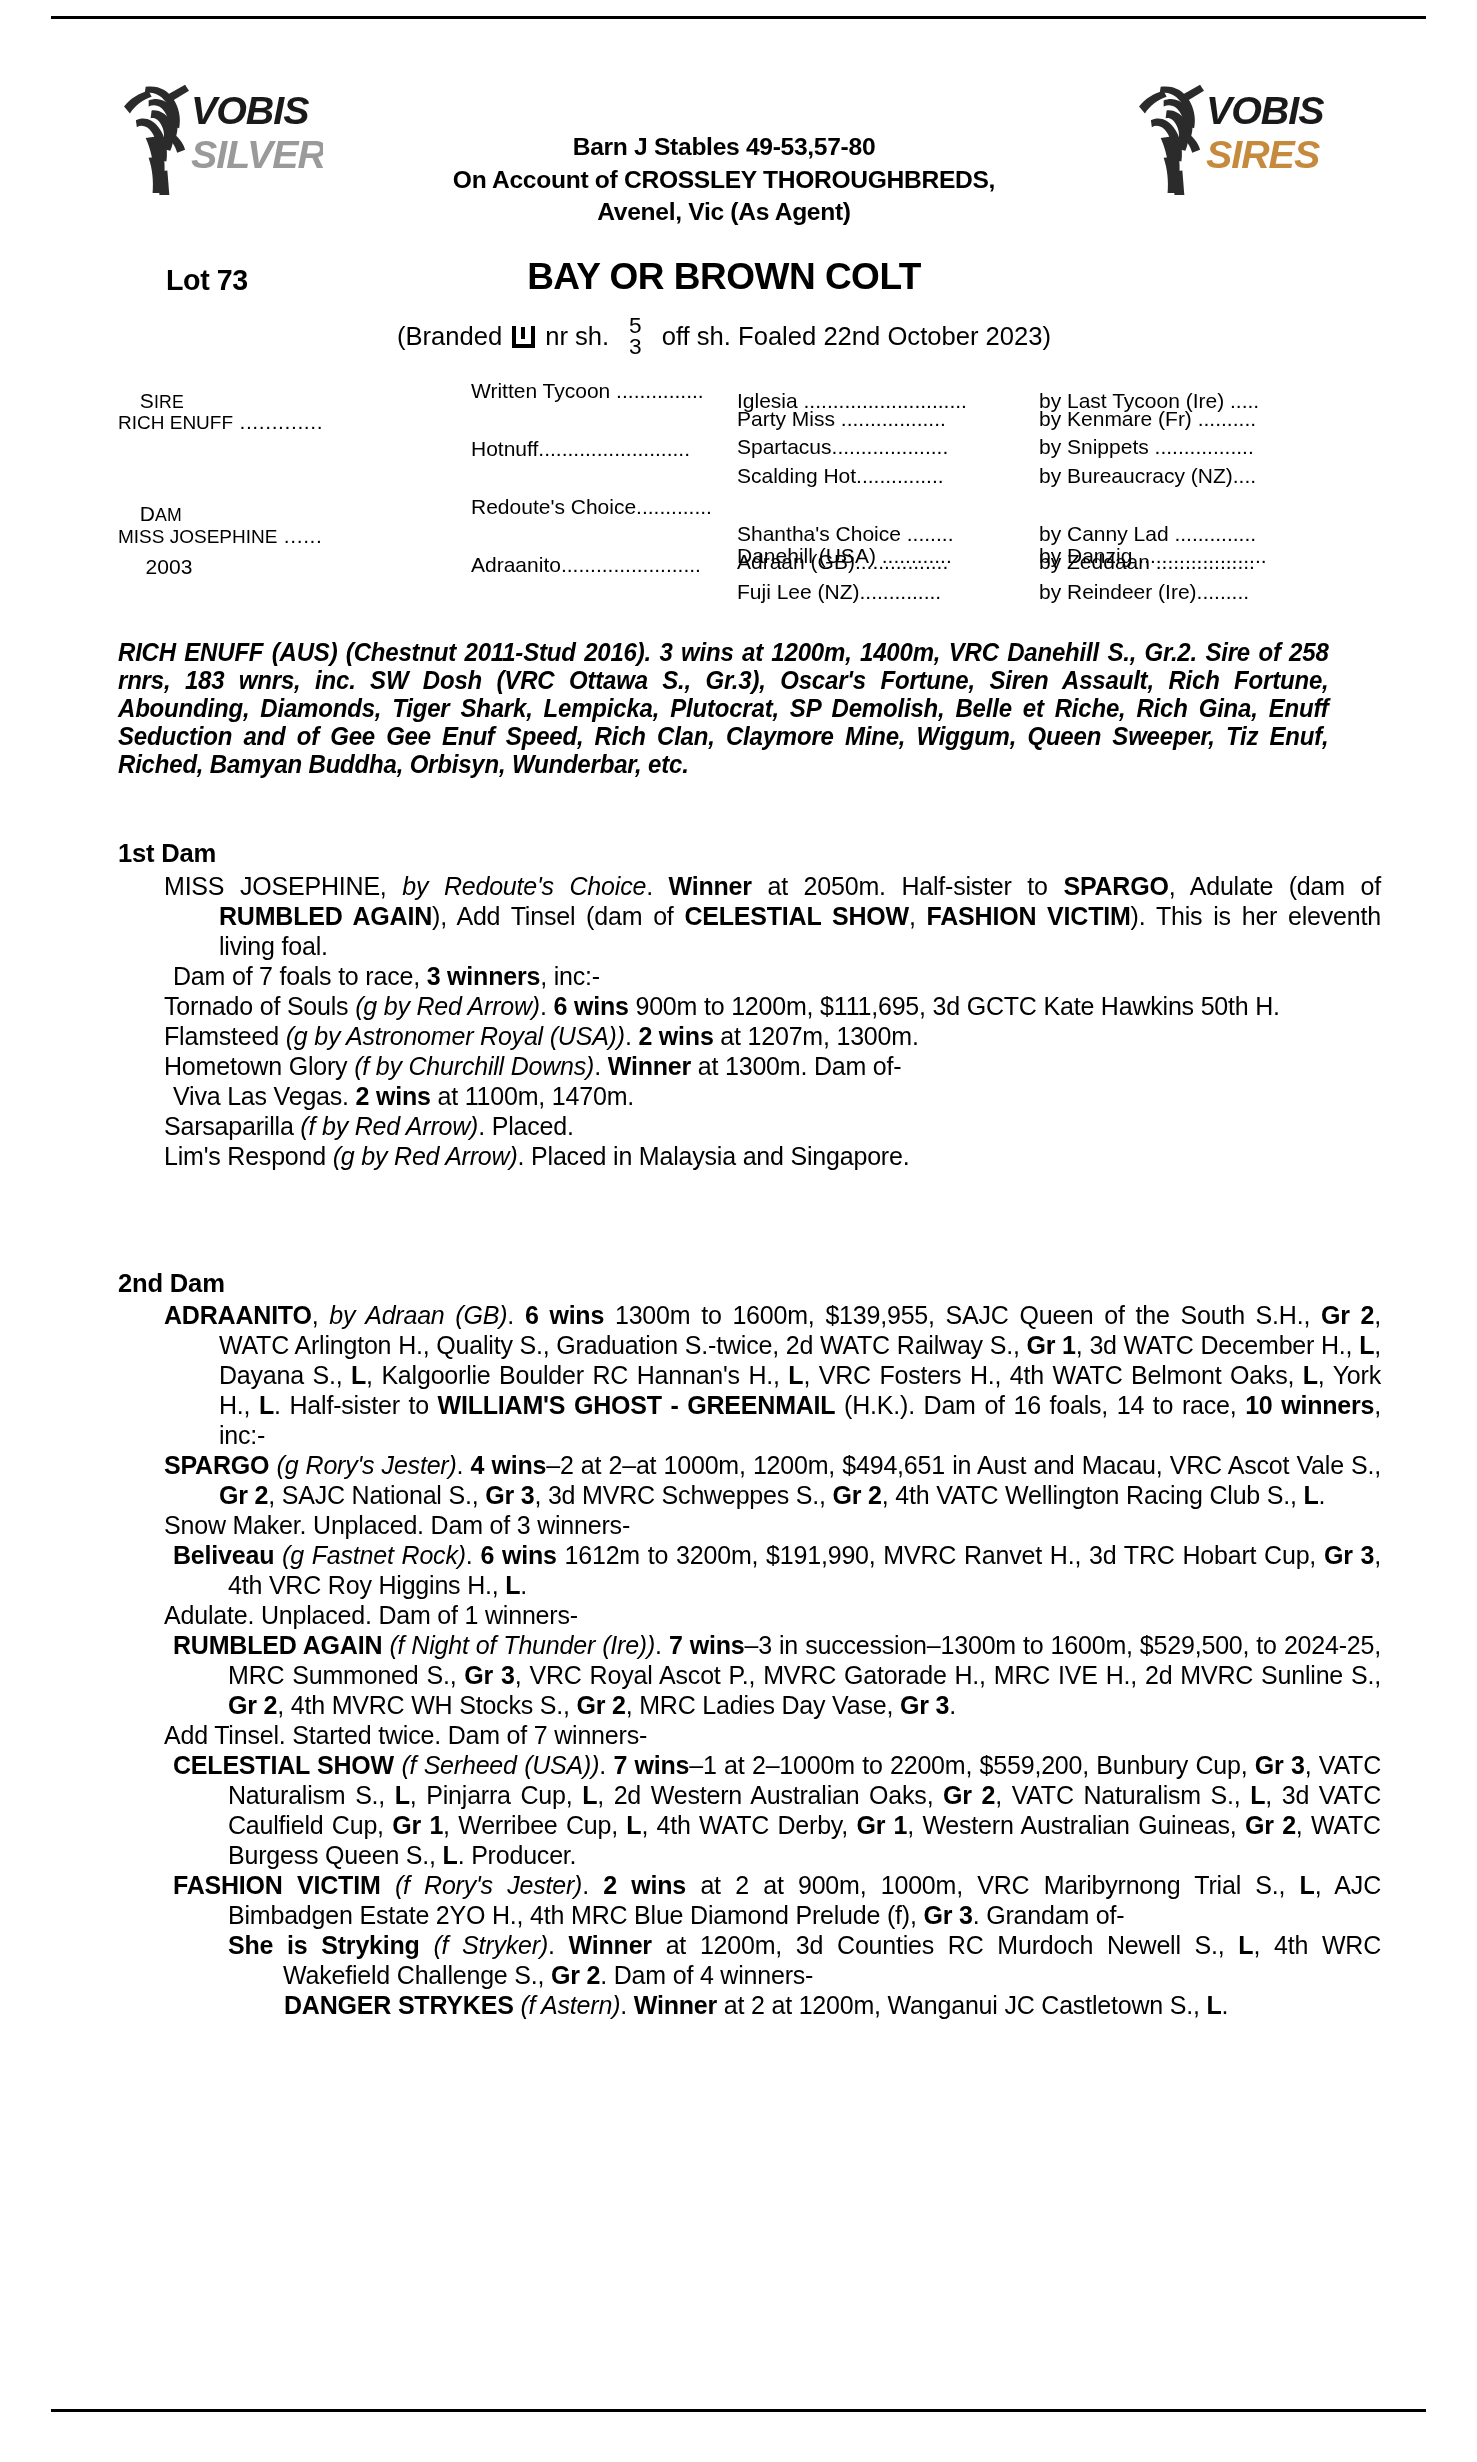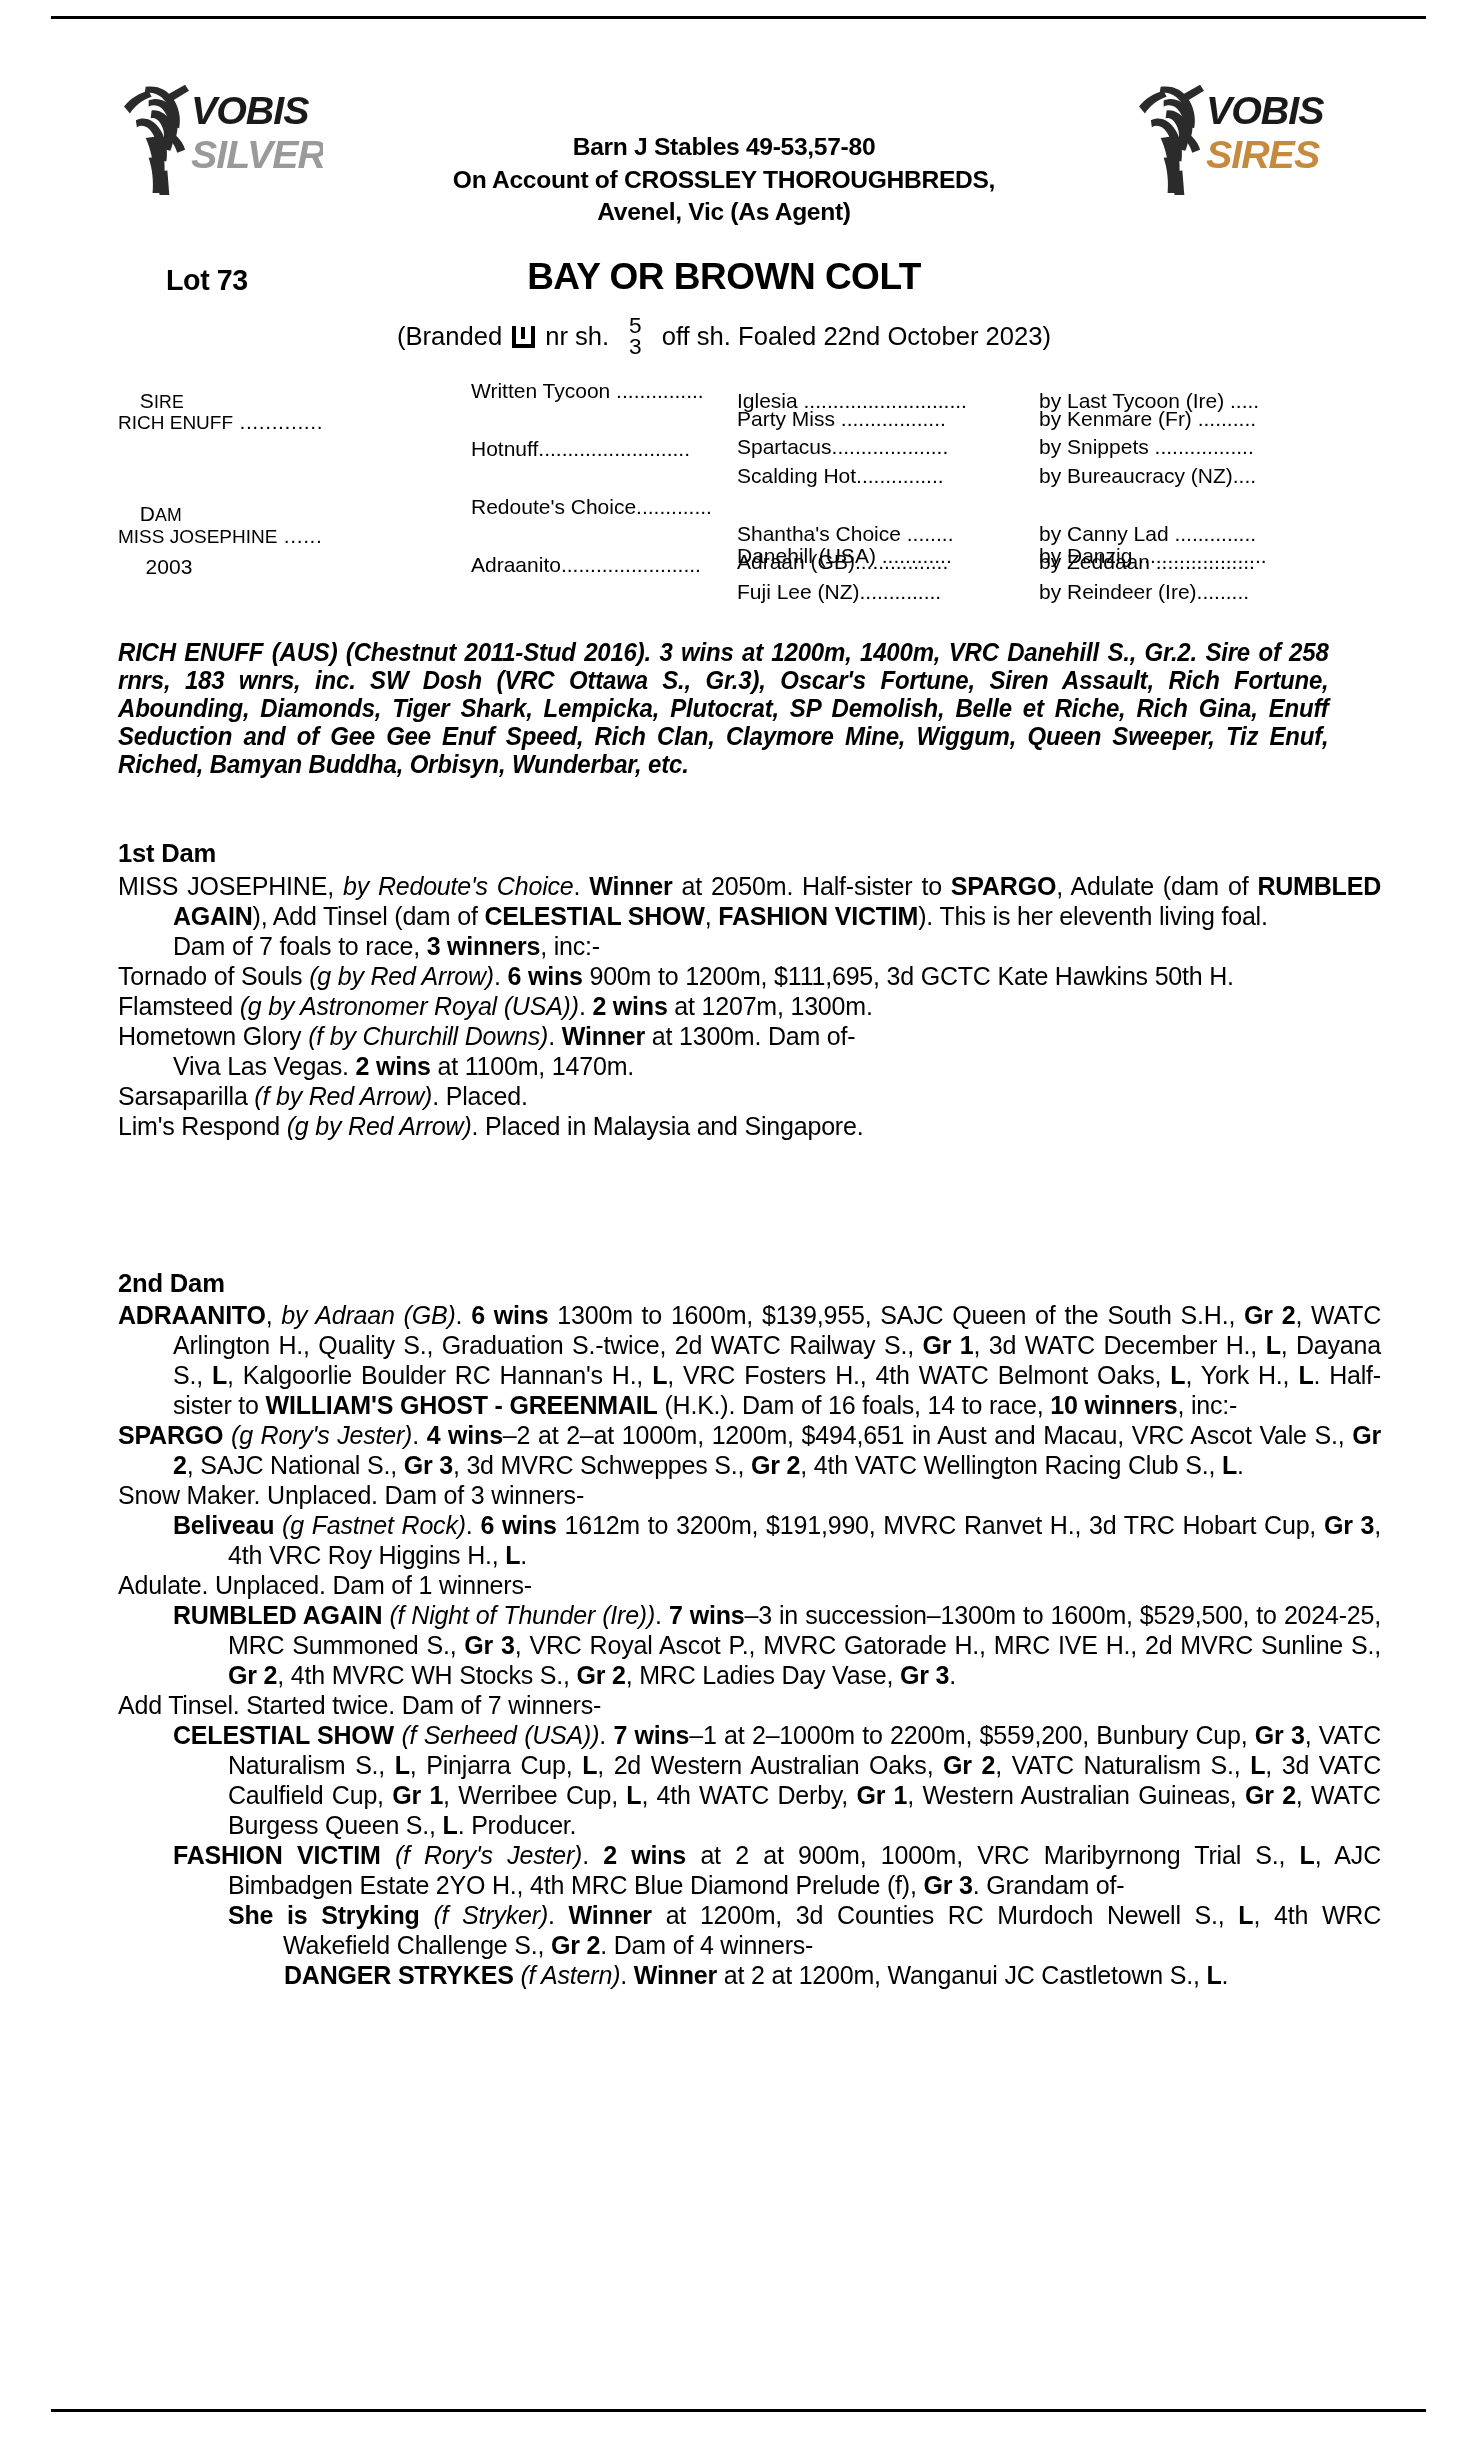--- a/index.html
+++ b/index.html
@@ -184,21 +184,21 @@
     position: absolute;
     left: 118px;
     width: 1263px;
     font-size: 25px;
     line-height: 30px;
     text-align: justify;
     text-align-last: left;
     letter-spacing: -0.2px;
   }
   .narr p { margin: 0; }
-  .narr p.out   { text-indent: -55px; padding-left: 55px; }
+  .narr p.out   { text-indent: -55px; padding-left: 55px; margin-left: 46px; }
   .narr p.out2  { text-indent: -55px; padding-left: 110px; }
   .narr p.out3  { text-indent: -55px; padding-left: 165px; }
   .narr p.out4  { text-indent: -55px; padding-left: 221px; }
   .narr p.flat1 { text-indent: 0; padding-left: 55px; }
 
   b { font-weight: bold; }
   i { font-style: italic; }
 </style>
 </head>
 <body>

